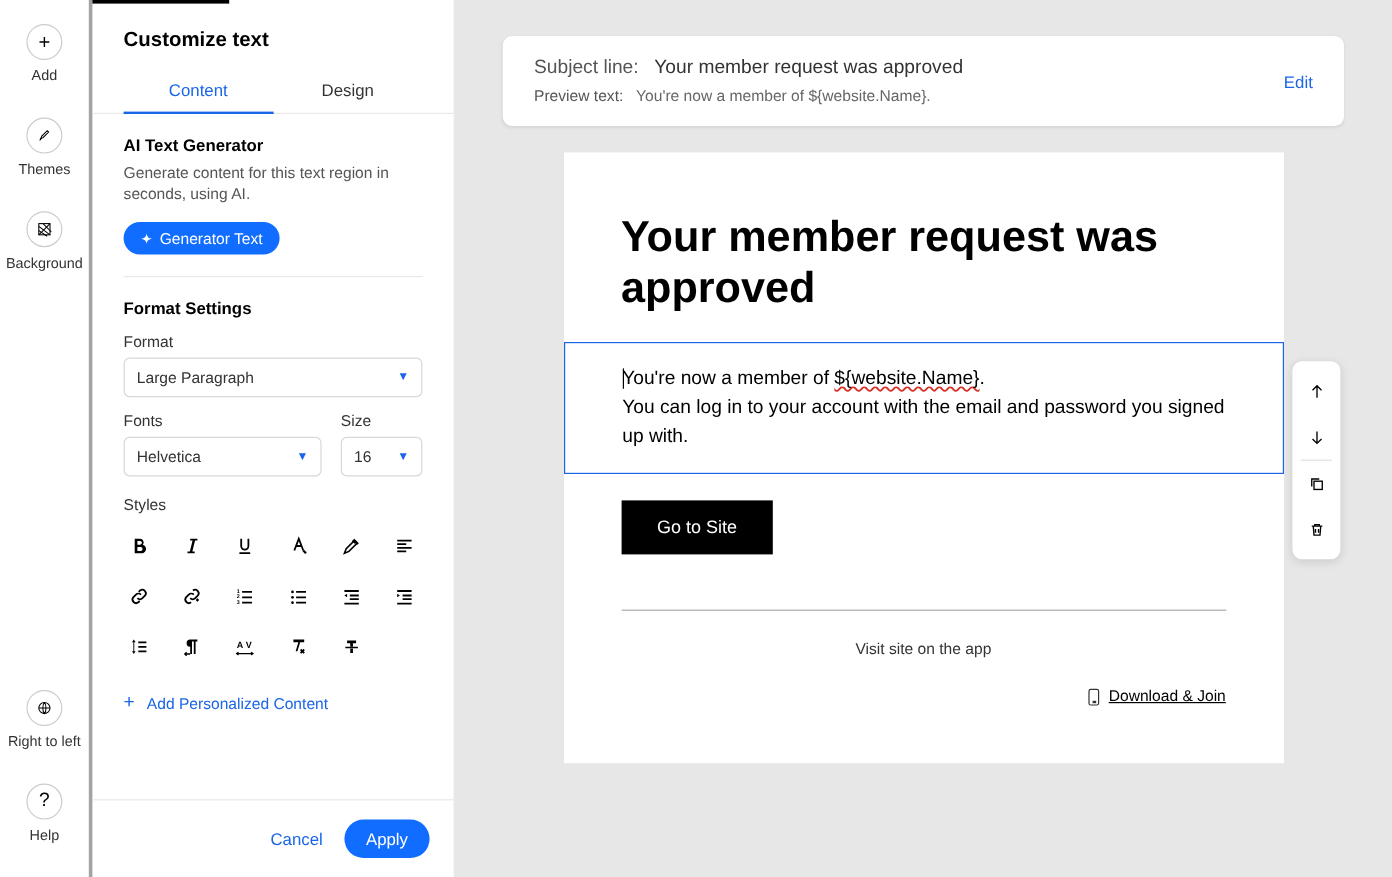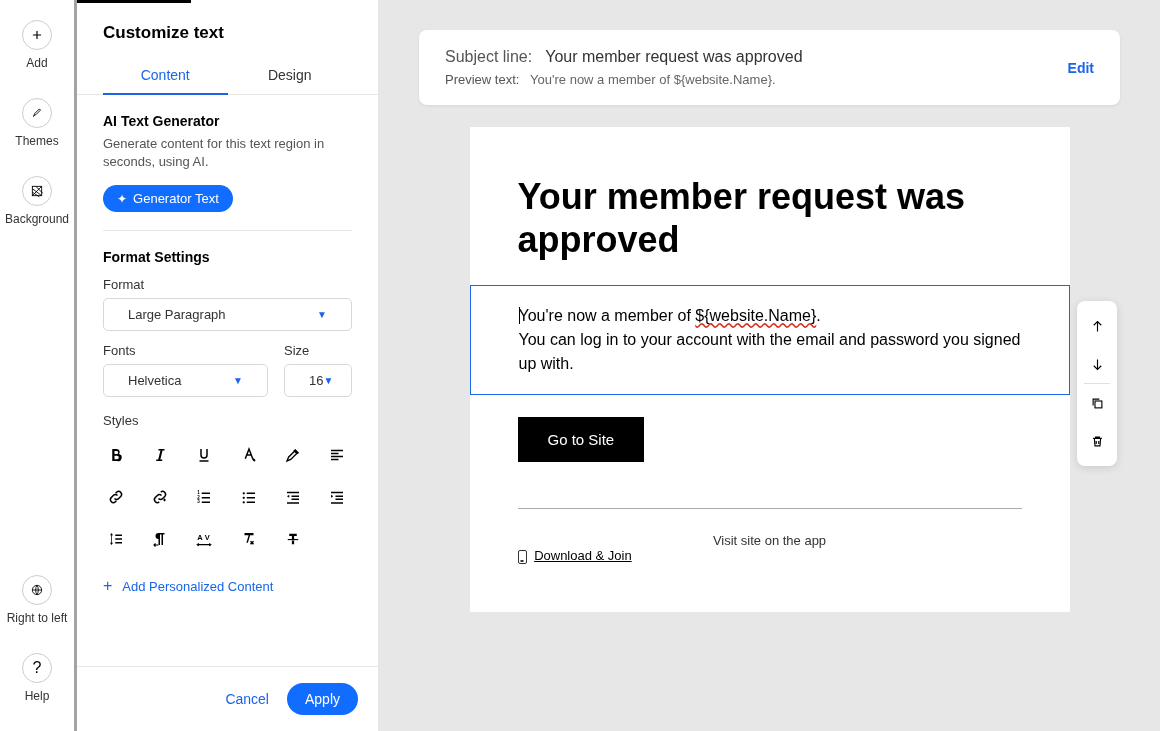--- a/index.html
+++ b/index.html
@@ -138,21 +138,21 @@
       padding: 12px 26px 0;
     }
     .field-label {
       font-size: 13px;
       color: #333;
       margin-bottom: 6px;
     }
     .select {
       border: 1px solid #d5d8dc;
       border-radius: 5px;
-      padding: 8px 24px;
+      padding: 8px 10px;
       font-size: 13px;
       display: flex;
       justify-content: space-between;
       align-items: center;
       cursor: pointer;
       color: #333;
       background: #fff;
     }
     .select .chevron {
       color: #1a65e8;
@@ -249,21 +249,20 @@
       align-items: center;
     }
     .subject-lines { font-size: 14px; color: #333; }
     .subject-lines .l1 { font-size: 16px; margin-bottom: 6px; }
     .subject-lines .lbl { color: #555; }
     .subject-lines .l2 { color: #666; font-size: 13px; }
     .edit-link {
       color: #1a65e8;
       font-size: 14px;
       cursor: pointer;
-      font-weight: bold;
     }
 
     .email-canvas {
       background: #fff;
       width: 600px;
       margin: 22px auto 0;
       padding: 48px;
       position: relative;
     }
     .email-h1 {
@@ -309,22 +308,22 @@
       border-top: 1px solid #aaa;
       margin-top: 46px;
     }
     .visit-txt {
       text-align: center;
       font-size: 13px;
       margin-top: 24px;
       color: #333;
     }
     .download-row {
-      text-align: left;
-      margin-top: 0;
+      text-align: right;
+      margin-top: 24px;
       font-size: 13px;
     }
     .download-row a {
       color: #000;
       text-decoration: underline;
     }
     .phone-icon {
       display: inline-block;
       width: 9px;
       height: 14px;

